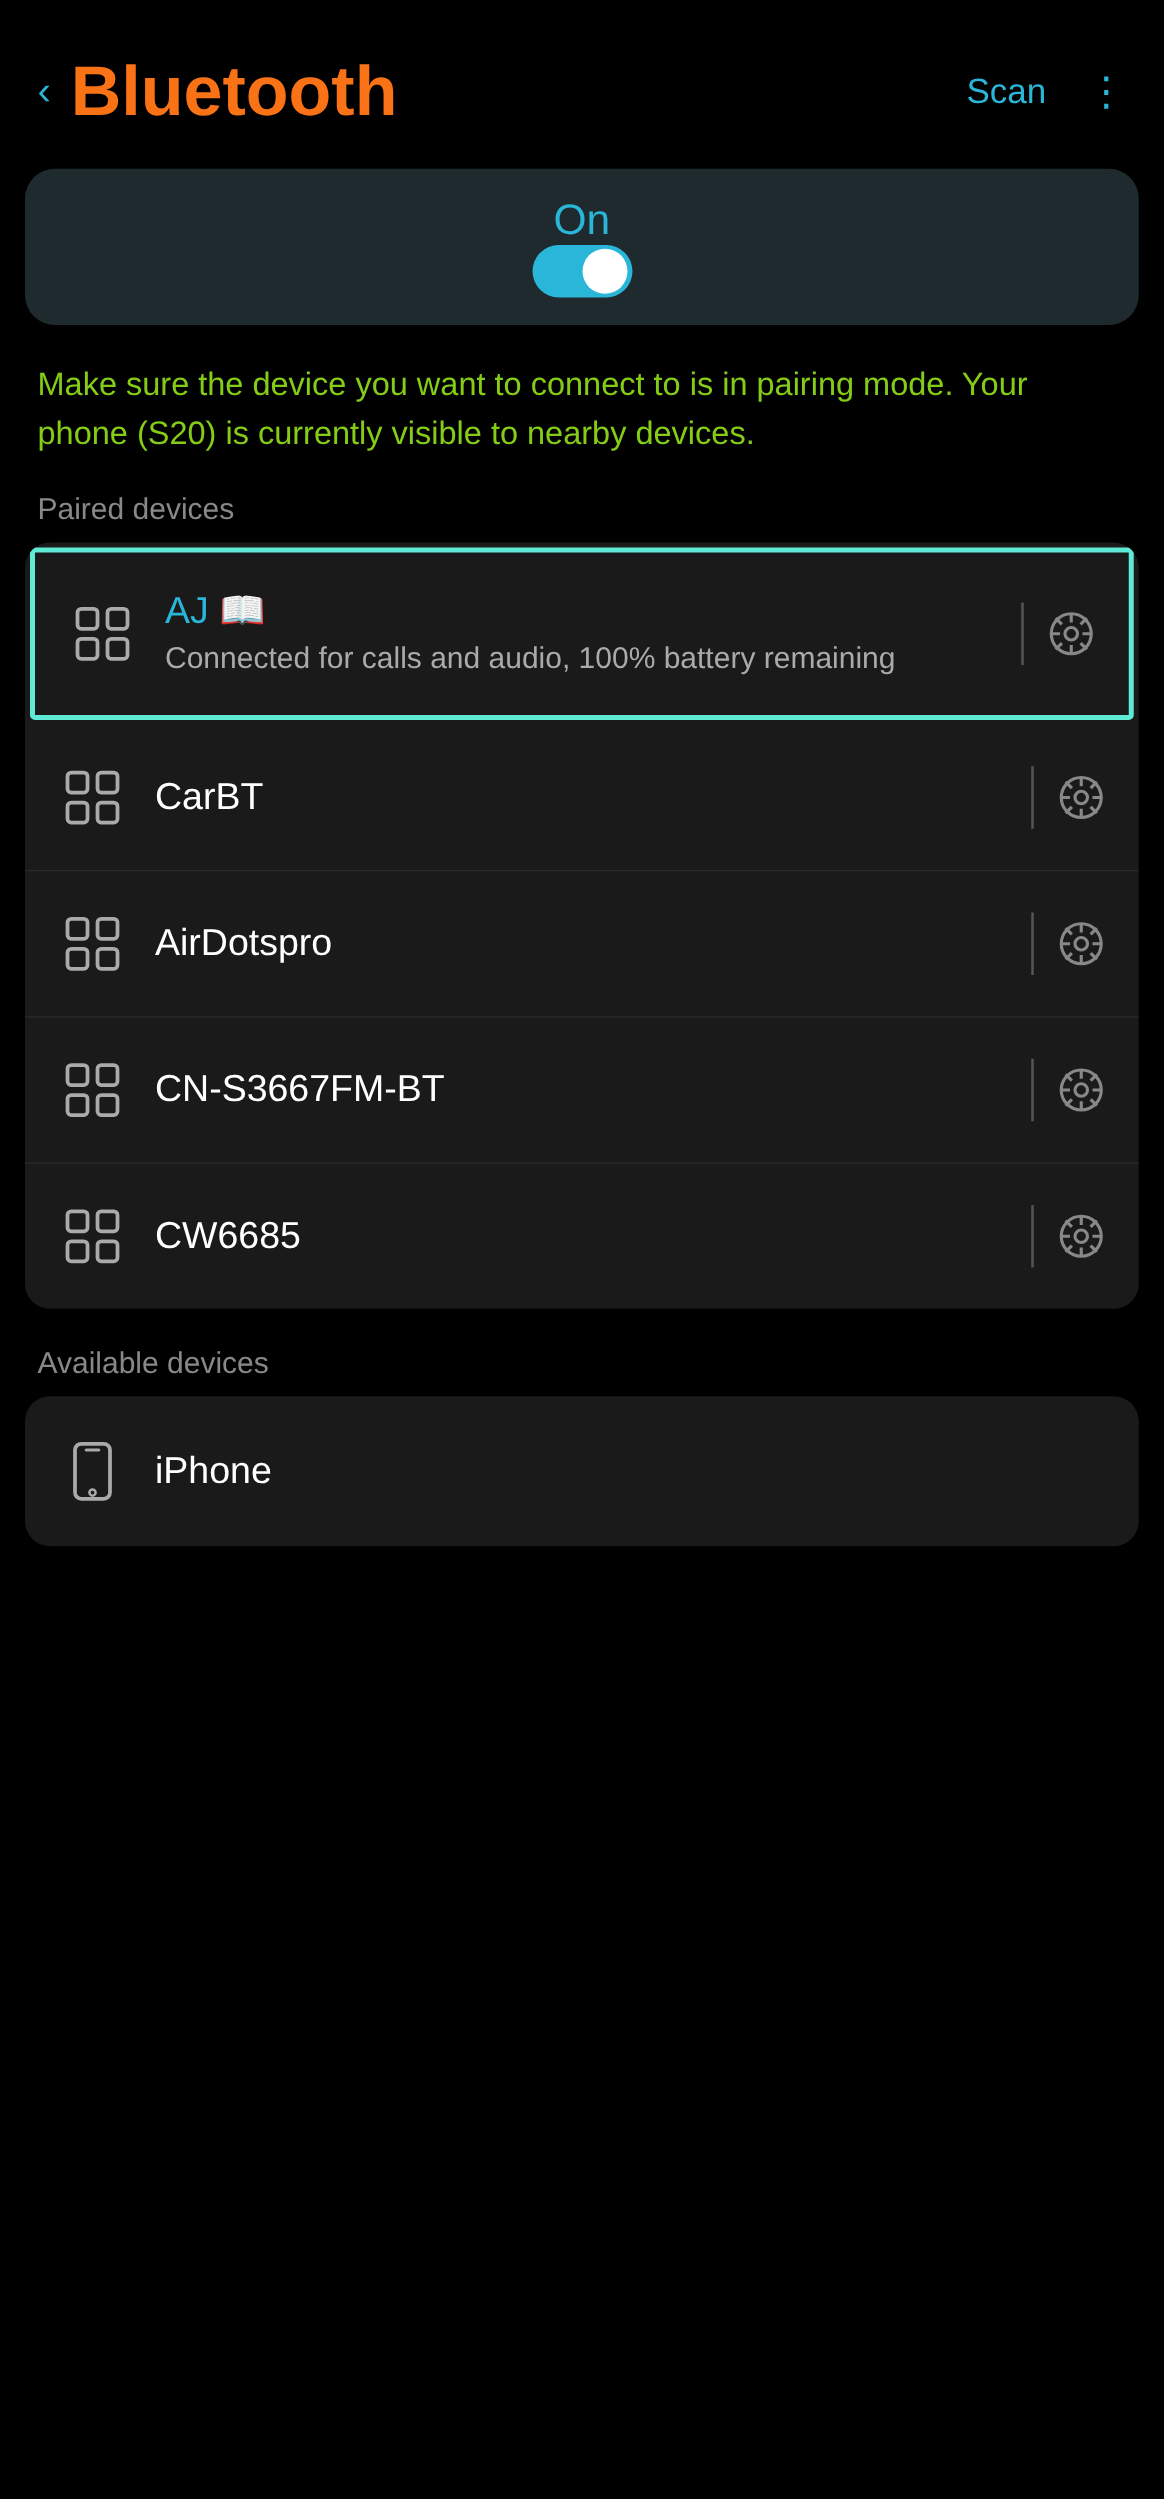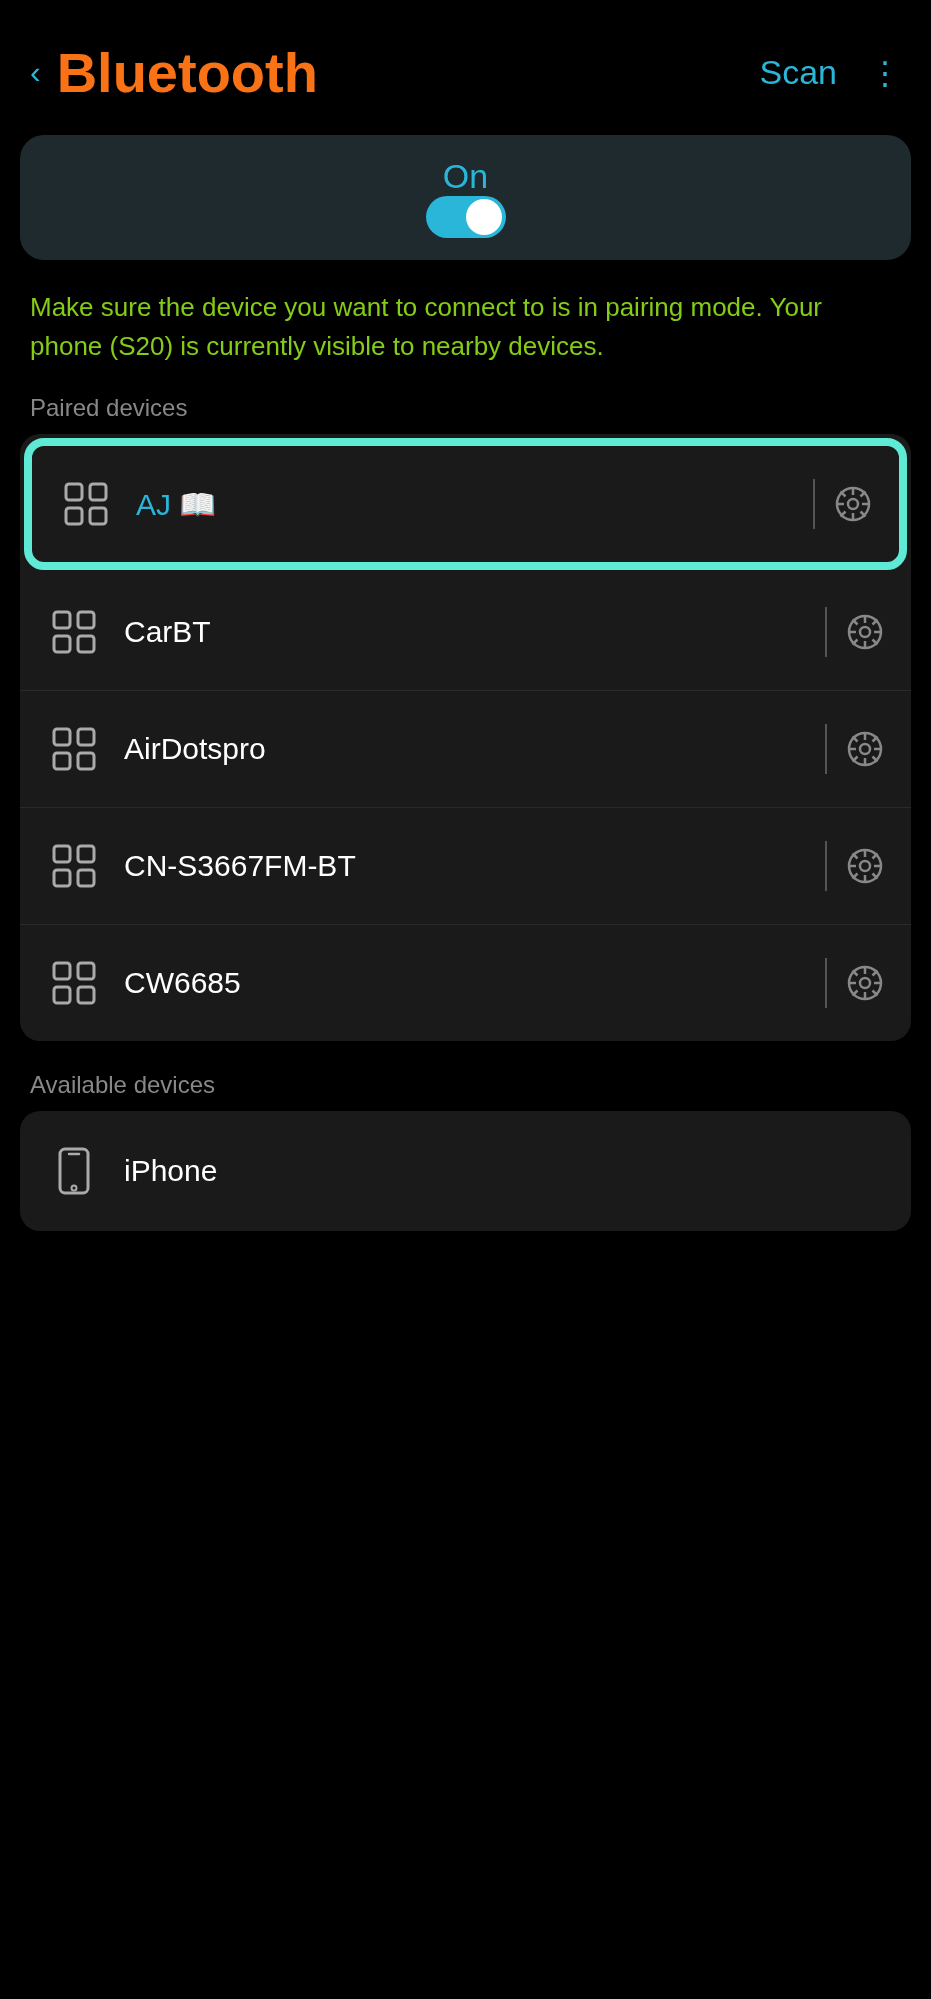--- a/index.html
+++ b/index.html
@@ -28,21 +28,21 @@
 
     .header-title {
       color: #f97316;
       font-size: 56px;
       font-weight: 700;
       flex: 1;
     }
 
     .header-scan {
       color: #29b6d8;
-      font-size: 34px;
+      font-size: 28px;
       cursor: pointer;
     }
 
     .header-more {
       color: #29b6d8;
       font-size: 32px;
       cursor: pointer;
       margin-left: 16px;
     }
 
@@ -110,22 +110,22 @@
       border-bottom: 1px solid #2a2a2a;
       position: relative;
       cursor: pointer;
     }
 
     .device-item:last-child {
       border-bottom: none;
     }
 
     .device-item.highlighted {
-      border: 8px solid #5eead4;
-      border-radius: 20px;
+      border: 4px solid #5eead4;
+      border-radius: 4px;
       margin: 4px;
     }
 
     .device-icon {
       width: 60px;
       height: 60px;
       display: flex;
       align-items: center;
       justify-content: center;
       margin-right: 20px;
@@ -260,20 +260,21 @@
     <div class="device-icon">
       <svg class="grid-icon-svg" viewBox="0 0 52 52" fill="none" xmlns="http://www.w3.org/2000/svg">
         <rect x="6" y="6" width="16" height="16" rx="3" stroke="#aaa" stroke-width="3" fill="none"></rect>
         <rect x="30" y="6" width="16" height="16" rx="3" stroke="#aaa" stroke-width="3" fill="none"></rect>
         <rect x="6" y="30" width="16" height="16" rx="3" stroke="#aaa" stroke-width="3" fill="none"></rect>
         <rect x="30" y="30" width="16" height="16" rx="3" stroke="#aaa" stroke-width="3" fill="none"></rect>
       </svg>
     </div>
     <div class="device-info">
       <div class="device-name connected">AJ 📖</div>
+      <div class="device-status">Connected for calls and audio, 100% battery remaining</div>
     </div>
     <div class="device-divider"></div>
     <div class="device-settings">
       <svg viewBox="0 0 38 38" fill="none" xmlns="http://www.w3.org/2000/svg">
         <circle cx="19" cy="19" r="16" stroke="#888" stroke-width="2.5" fill="none"></circle>
         <circle cx="19" cy="19" r="5" stroke="#888" stroke-width="2.5" fill="none"></circle>
         <line x1="19" y1="3" x2="19" y2="10" stroke="#888" stroke-width="2.5"></line>
         <line x1="19" y1="28" x2="19" y2="35" stroke="#888" stroke-width="2.5"></line>
         <line x1="3" y1="19" x2="10" y2="19" stroke="#888" stroke-width="2.5"></line>
         <line x1="28" y1="19" x2="35" y2="19" stroke="#888" stroke-width="2.5"></line>

